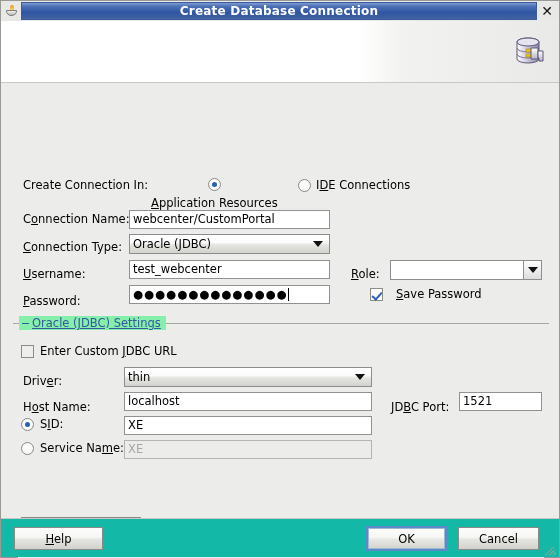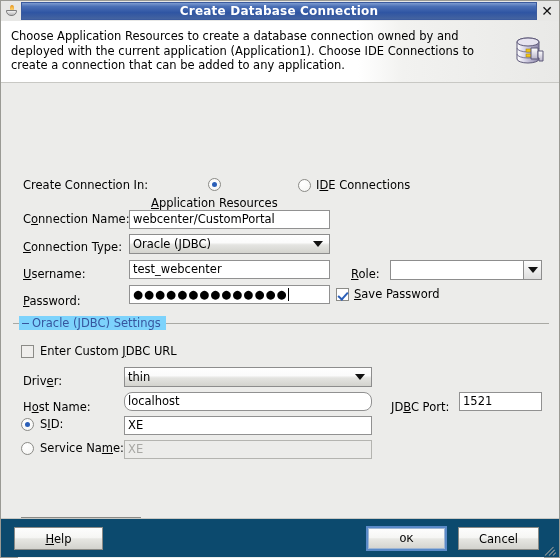--- a/index.html
+++ b/index.html
@@ -240,25 +240,26 @@
   }
   .group-line {
     position: absolute;
     left: 0; top: 8px;
     width: 100%; height: 1px;
     background: #a9a9a4;
   }
   .group-title {
     position: absolute;
     left: 6px; top: 1px;
-    background: #7dd3fc;
+    background: #86efac;
     padding: 0 5px 0 3px;
     color: #36569e;
     font-size: 11.5px;
     white-space: nowrap;
+    text-decoration: underline;
   }
   .group-title .minus {
     display: inline-block;
     width: 7px;
     border-top: 1px solid #36569e;
     vertical-align: 3px;
     margin-right: 3px;
   }
 
   
@@ -299,21 +300,21 @@
     background: #efeeec;
     border: 1px solid #9a9a95;
   }
 
   
   .footer {
     position: absolute;
     left: 0; bottom: 0;
     width: 558px; height: 38px;
     border-top: 1px solid #c8c8c4;
-    background: #0c4a6e;
+    background: #14b8a6;
   }
 
   .grip {
     position: absolute;
     right: 2px; bottom: 2px;
     width: 12px; height: 12px;
   }
   .grip i {
     position: absolute;
     display: block;
@@ -333,21 +334,20 @@
       <div class="flame"></div>
       <div class="cup"></div>
     </div>
     <div class="titlebar-grad">
       <span class="title-text">Create Database Connection</span>
     </div>
     <div class="close-btn">✕</div>
   </div>
 
   <div class="header">
-    <div class="header-text">Choose Application Resources to create a database connection owned by and deployed with the current application (Application1). Choose IDE Connections to create a connection that can be added to any application.</div>
     <svg class="db-icon" viewBox="0 0 34 34">
       <defs>
         <linearGradient id="cylg" x1="0" y1="0" x2="1" y2="0">
           <stop offset="0" stop-color="#ffffff"></stop>
           <stop offset="0.35" stop-color="#d9d6e8"></stop>
           <stop offset="1" stop-color="#8a84a8"></stop>
         </linearGradient>
         <linearGradient id="plugg" x1="0" y1="0" x2="0" y2="1">
           <stop offset="0" stop-color="#ffffff"></stop>
           <stop offset="1" stop-color="#b9b4c9"></stop>
@@ -407,21 +407,21 @@
     </div>
 
     <div class="row" style="left:22px; top:211px;">
       <span class="lbl"><u>P</u>assword:</span>
     </div>
     <div class="tf" style="position:absolute; left:128px; top:202px; width:201px; letter-spacing:1px;">
       <span>●●●●●●●●●●●●●●</span>
         <span class="caret"></span>
     </div>
 
-    <div class="row" style="left:335px; top:204px; gap:5px;">
+    <div class="row" style="left:369px; top:204px; gap:13px;">
       <span class="cb on"></span>
       <span class="lbl"><u>S</u>ave Password</span>
     </div>
 
     <div class="group">
       <div class="group-line"></div>
       <div class="group-title">
         <span class="minus"></span><span>Oracle (JDBC) Settings</span>
       </div>
     </div>
@@ -435,21 +435,21 @@
       <span class="lbl">Driv<u>e</u>r:</span>
     </div>
     <div class="combo" style="position:absolute; left:123px; top:284px; width:248px;">
       <span class="cv">thin</span>
       <span class="arrow-dn"></span>
     </div>
 
     <div class="row" style="left:22px; top:317px;">
       <span class="lbl">H<u>o</u>st Name:</span>
     </div>
-    <div class="tf" style="position:absolute; left:123px; top:309px; width:248px;border-radius:8px;">localhost</div>
+    <div class="tf" style="position:absolute; left:123px; top:309px; width:248px;">localhost</div>
 
     <div class="row" style="left:390px; top:317px;">
       <span class="lbl">JD<u>B</u>C Port:</span>
     </div>
     <div class="tf" style="position:absolute; left:458px; top:309px; width:83px;">1521</div>
 
     <div class="row" style="left:20px; top:334px; gap:6px;">
       <span class="radio on"></span>
       <span class="lbl">S<u>I</u>D:</span>
     </div>
@@ -466,21 +466,21 @@
     <div class="btn-std" style="position:absolute; left:20px; top:434px; width:120px;">
       <span><u>T</u>est Connection</span>
     </div>
 
     <div class="console"></div>
 
     <div class="footer">
       <div class="btn-std" style="position:absolute; left:13px; top:8px; width:89px;">
         <span><u>H</u>elp</span>
       </div>
-      <div class="btn-focus" style="position:absolute; left:365px; top:7px; width:81px;font-family:Liberation Mono, monospace;">
+      <div class="btn-focus" style="position:absolute; left:365px; top:7px; width:81px;">
         <span class="inner">
             <span>OK</span>
           </span>
       </div>
       <div class="btn-std" style="position:absolute; left:457px; top:8px; width:81px;">
         <span>Cancel</span>
       </div>
       <div class="grip">
         <i style="left:0px;  top:12px; width:12px;"></i>
         <i style="left:4px;  top:12px; width:8px;"></i>

